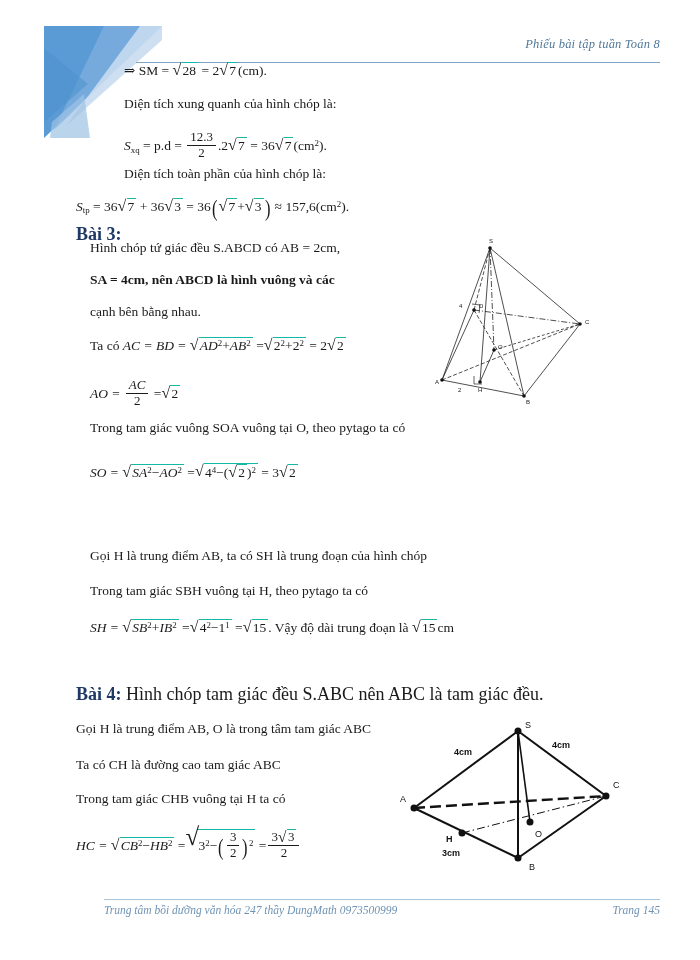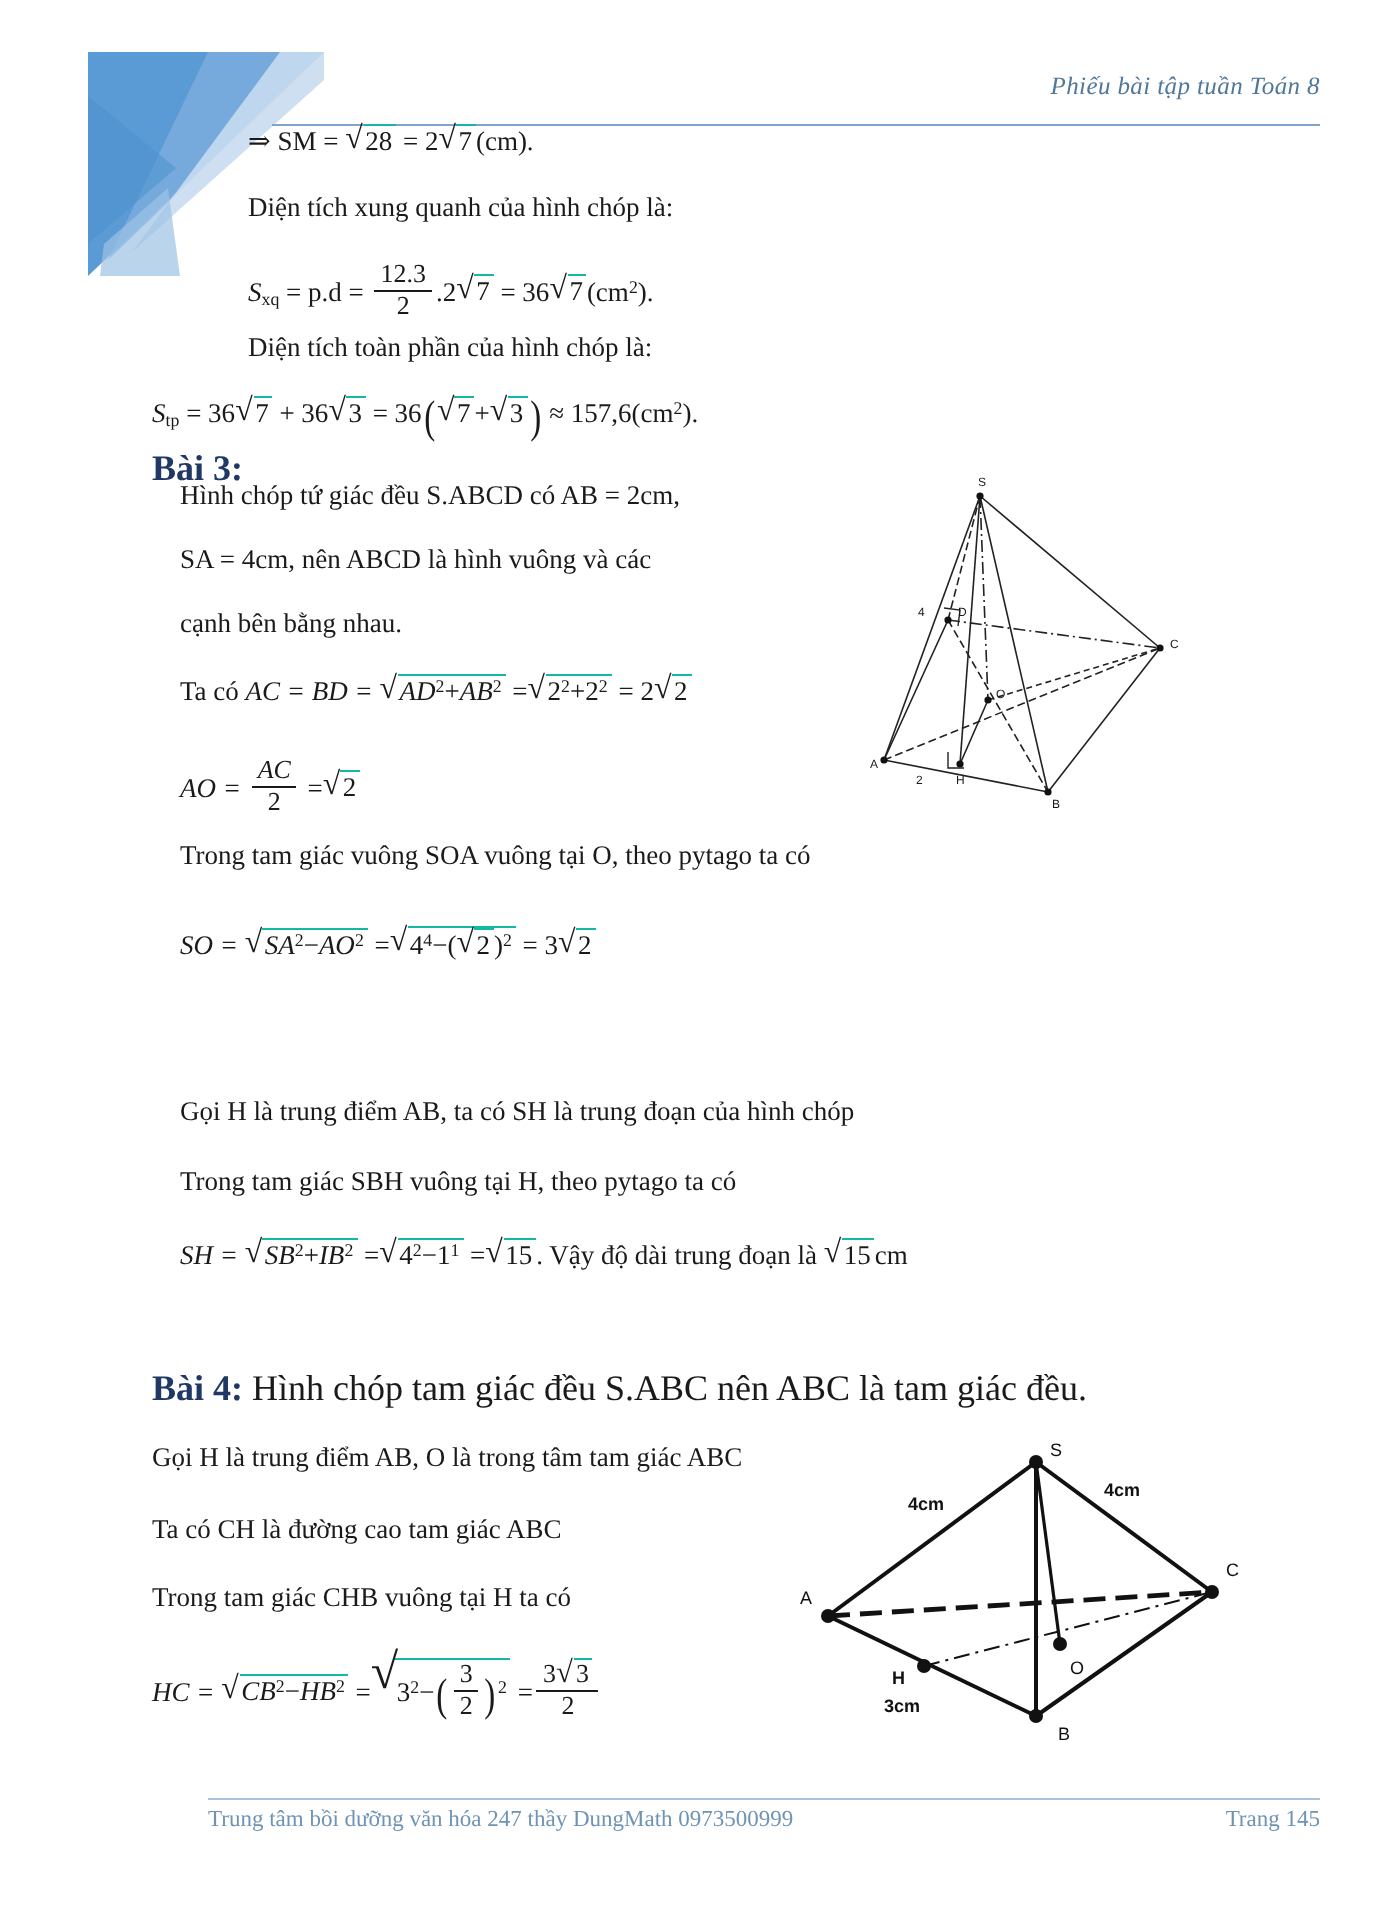--- a/index.html
+++ b/index.html
@@ -50,20 +50,21 @@
     width: 556px; height: 1px;
     background: #a8c4dc;
   }
   #page-footer {
     position: absolute;
     left: 104px; top: 904px;
     width: 556px;
     display: flex;
     justify-content: space-between;
     align-items: baseline;
+    font-style: italic;
     font-size: 11.5px;
     color: #6f93b4;
   }
 
   
   .doc-body { position: absolute; left: 0; top: 0; width: 700px; height: 960px; }
   .line {
     position: absolute;
     font-size: 13.5px;
     line-height: 1.15;
@@ -179,21 +180,21 @@
     <span class="math up">S</span><sub>tp</sub>
     <span class="up">= 36</span><span class="sqrt"><span class="rad up">7</span></span>
     <span class="up">+ 36</span><span class="sqrt"><span class="rad up">3</span></span>
     <span class="up">= 36</span><span class="paren-big">(</span><span class="sqrt"><span class="rad up">7</span></span><span class="up">+</span><span class="sqrt"><span class="rad up">3</span></span><span class="paren-big">)</span>
     <span class="up">≈ 157,6(cm</span><sup>2</sup><span class="up">).</span>
   </div>
 
   <div class="line heading" style="left:76px; top:224px;">Bài 3:</div>
 
   <div class="line" style="left:90px; top:240px;">Hình chóp tứ giác đều S.ABCD có AB = 2cm,</div>
-  <div class="line" style="left:90px; top:272px;">SA = 4cm, nên ABCD là hình vuông  và các</div>
+  <div class="line" style="left:90px; top:272px;font-weight:bold;">SA = 4cm, nên ABCD là hình vuông  và các</div>
   <div class="line" style="left:90px; top:304px;">cạnh bên bằng nhau.</div>
 
   <div class="line" style="left:90px; top:337px;">
     <span>Ta có</span>
     <span class="math">AC = BD =</span>
     <span class="sqrt"><span class="rad"><span class="math">AD</span><sup>2</sup><span class="up">+</span><span class="math">AB</span><sup>2</sup></span></span>
     <span class="up">=</span><span class="sqrt"><span class="rad"><span class="up">2</span><sup>2</sup><span class="up">+</span><span class="up">2</span><sup>2</sup></span></span>
     <span class="up">= 2</span><span class="sqrt"><span class="rad up">2</span></span>
   </div>
 

